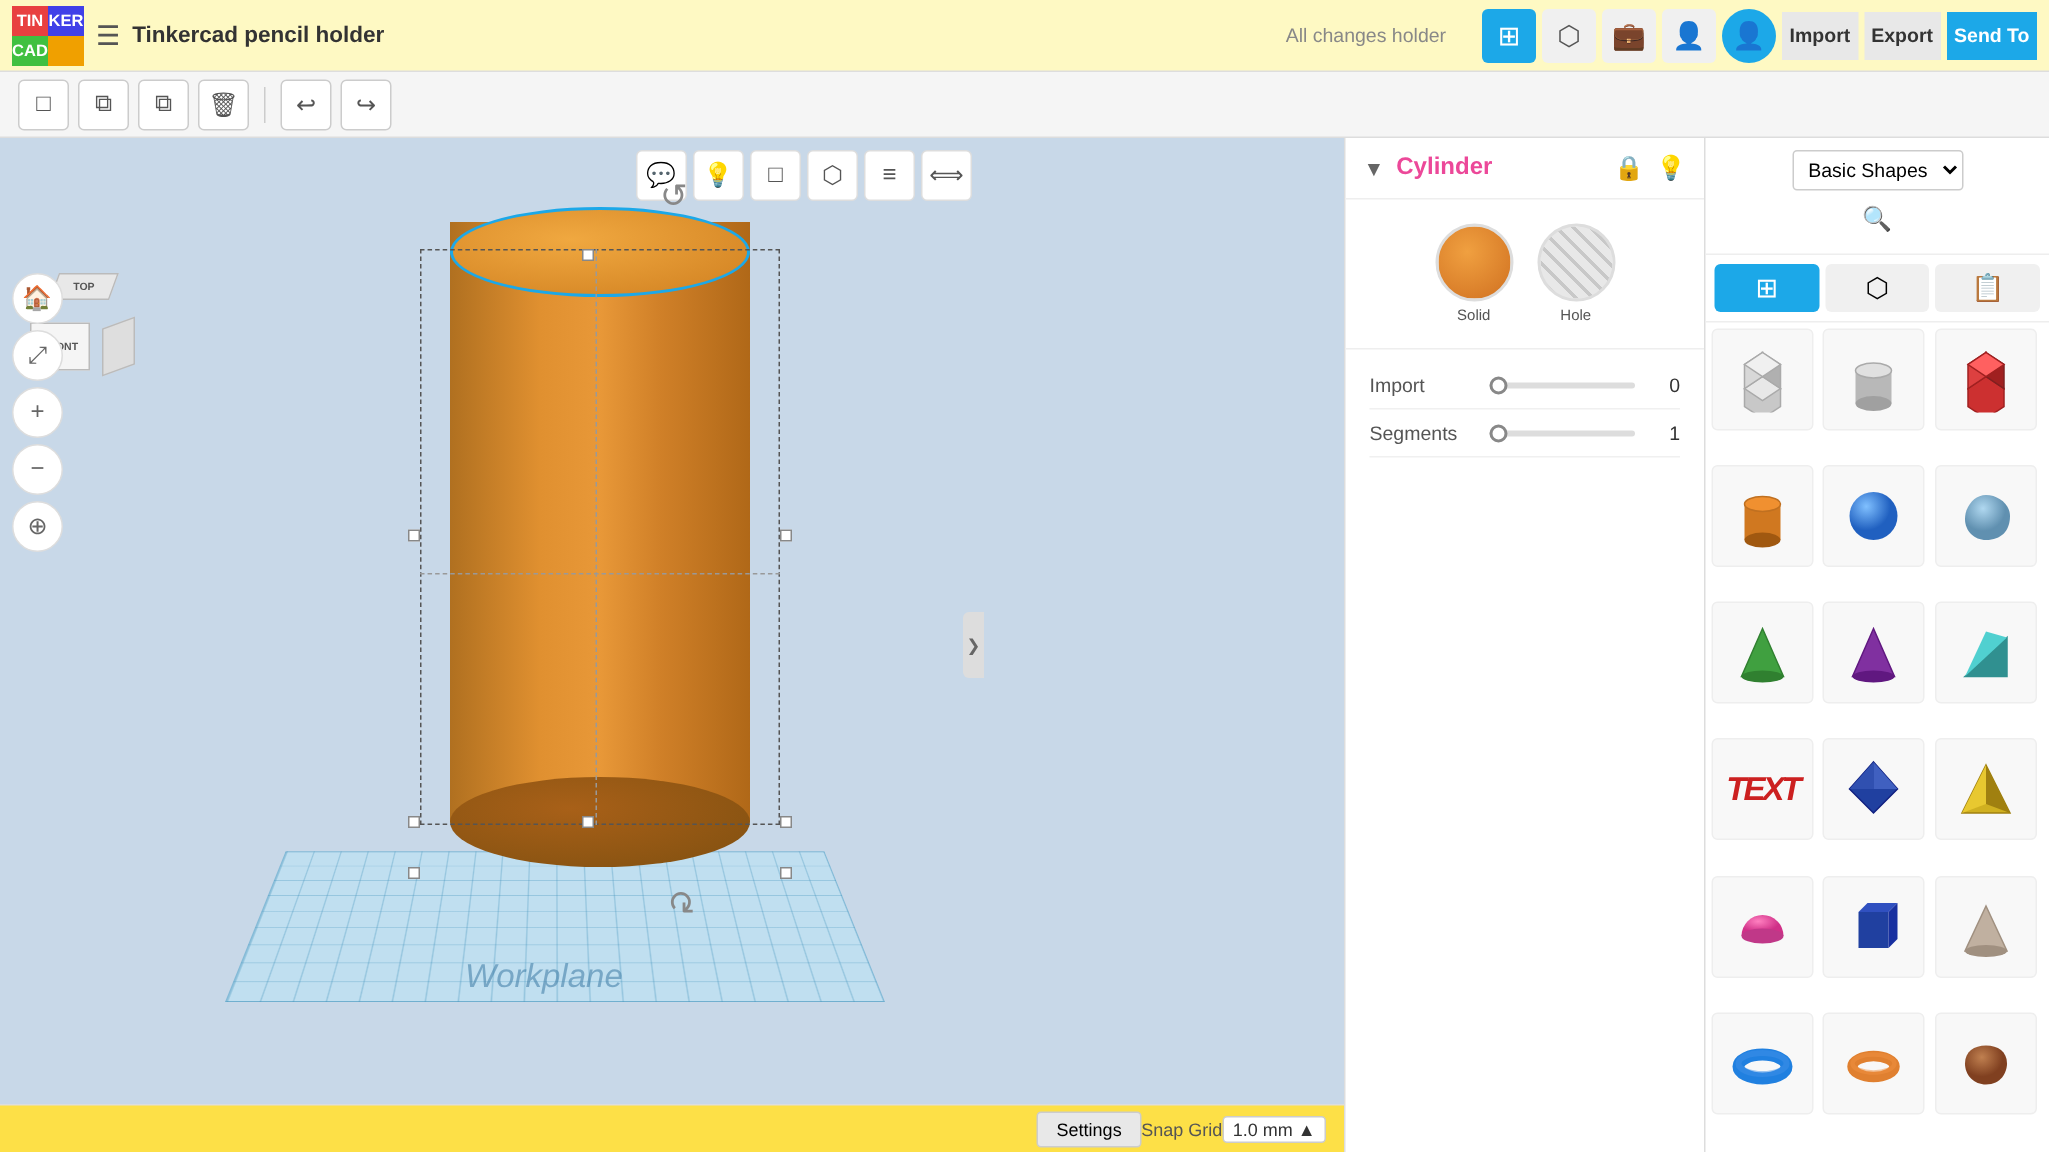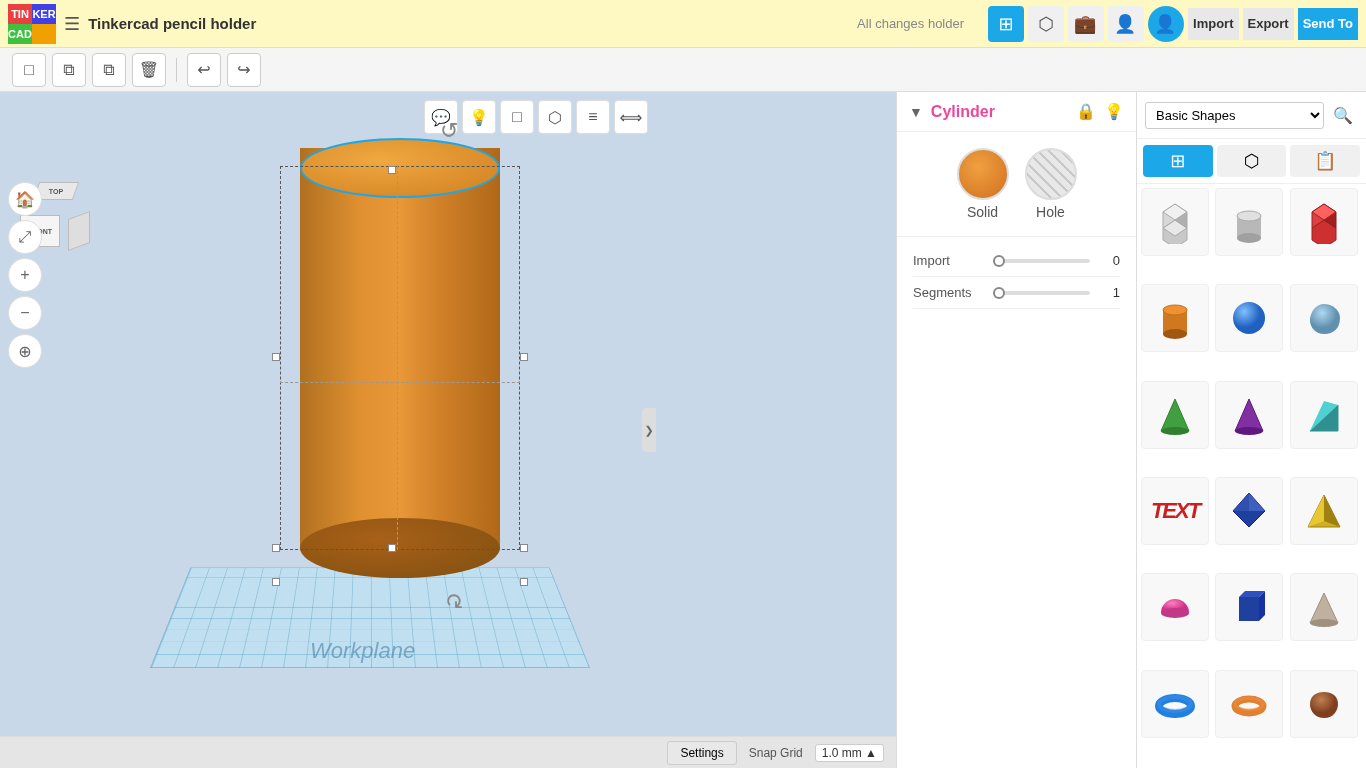--- a/index.html
+++ b/index.html
@@ -94,55 +94,55 @@
     .shape-option { display: flex; flex-direction: column; align-items: center; gap: 4px; cursor: pointer; }
     .shape-circle {
       width: 52px; height: 52px; border-radius: 50%; border: 2px solid #ddd;
       display: flex; align-items: center; justify-content: center;
     }
     .shape-solid { background: radial-gradient(circle at 40% 35%, #f0a040, #d07020); }
     .shape-hole {
       background: radial-gradient(circle at 40% 35%, #e0e0e0, #a0a0a0);
       background-image: repeating-linear-gradient(45deg, #c8c8c8 0px, #c8c8c8 2px, #e8e8e8 2px, #e8e8e8 8px);
     }
-    .shape-label { font-size: 14px; color: #555; }
+    .shape-label { font-size: 10px; color: #555; }
 
     
     #properties { padding: 8px 16px; }
     .prop-row {
       display: flex; align-items: center; padding: 8px 0;
       border-bottom: 1px solid #f0f0f0;
     }
     .prop-label { width: 80px; font-size: 13px; color: #555; }
     .prop-slider { flex: 1; height: 4px; background: #ddd; border-radius: 2px; position: relative; cursor: pointer; }
     .prop-slider-thumb {
       position: absolute; width: 12px; height: 12px; background: #fff;
       border: 2px solid #888; border-radius: 50%; top: -4px;
     }
     .prop-value { width: 30px; text-align: right; font-size: 13px; color: #333; }
 
     
     #bottom-bar {
       position: absolute; bottom: 0; right: 0; left: 0;
-      height: 32px; background: #e5e5e5; border-top: 1px solid #ddd;
+      height: 32px; background: #fde047; border-top: 1px solid #ddd;
       display: flex; align-items: center; justify-content: flex-end;
-      padding: 0 12px; gap: 12px;
+      padding: 0 12px; 
     }
     #settings-btn { padding: 0 12px; height: 24px; background: #e8e8e8; border: 1px solid #ccc; border-radius: 3px; cursor: pointer; font-size: 12px; }
     #snap-label { font-size: 12px; color: #555; }
     #snap-value { font-size: 12px; color: #333; border: 1px solid #ccc; padding: 1px 6px; border-radius: 3px; background: #fff; cursor: pointer; }
 
     
     #shape-library {
       width: 230px; background: #fff; border-left: 1px solid #ddd;
       display: flex; flex-direction: column;
     }
     #lib-header {
       display: flex; align-items: center; padding: 8px;
-      border-bottom: 1px solid #eee; gap: 4px;
+      border-bottom: 1px solid #eee; gap: 4px; flex-direction: column;
     }
     #lib-select {
       flex: 1; border: 1px solid #ccc; border-radius: 3px; padding: 4px 6px;
       font-size: 13px; background: #fff; cursor: pointer;
     }
     #lib-search-btn {
       width: 30px; height: 30px; background: none; border: none; cursor: pointer;
       font-size: 16px; color: #555;
     }
     #lib-tabs {

